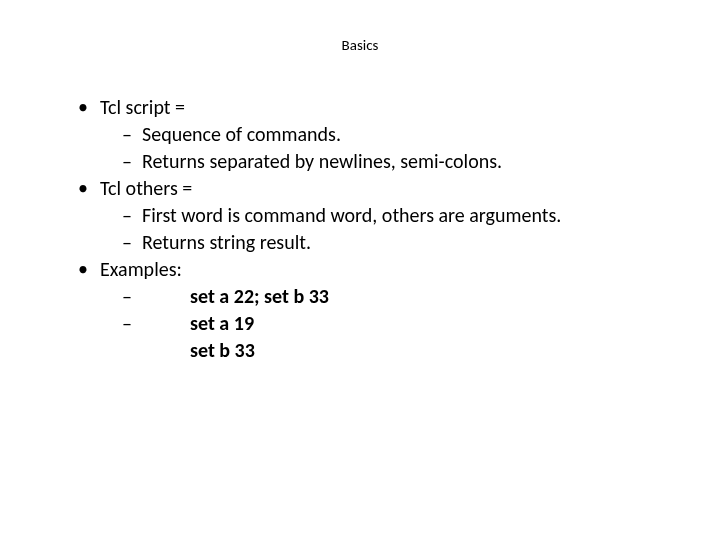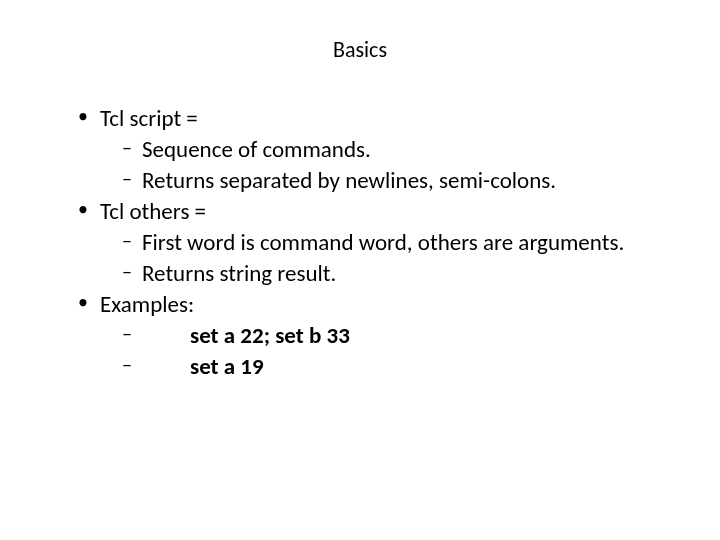--- a/index.html
+++ b/index.html
@@ -10,29 +10,29 @@
     color: #000000;
     position: relative;
   }
   .slide {
     width: 720px;
     height: 540px;
     padding: 30px 40px 40px 40px;
   }
   .title {
     text-align: center;
-    font-size: 22px;
+    font-size: 15px;
     font-weight: 400;
     margin-top: 6px;
     margin-bottom: 40px;
   }
   ul.level1 {
     list-style: none;
     padding-left: 38px;
-    font-size: 23px;
+    font-size: 20px;
     line-height: 1.35;
   }
   ul.level1 > li {
     position: relative;
     padding-left: 22px;
     margin-bottom: 0px;
   }
   ul.level1 > li::before {
     content: "•";
     position: absolute;
@@ -81,18 +81,19 @@
         <li><span>Returns string result.</span></li>
       </ul>
     </li>
 
     <li>
       <span>Examples:</span>
       <ul class="level2">
         <li><span class="bold">set a 22; set b 33</span></li>
         <li>
           <span class="bold">set a 19</span>
+          <span class="bold cont">set b 33</span>
         </li>
       </ul>
     </li>
 
   </ul>
 </div>
 
 </body></html>

